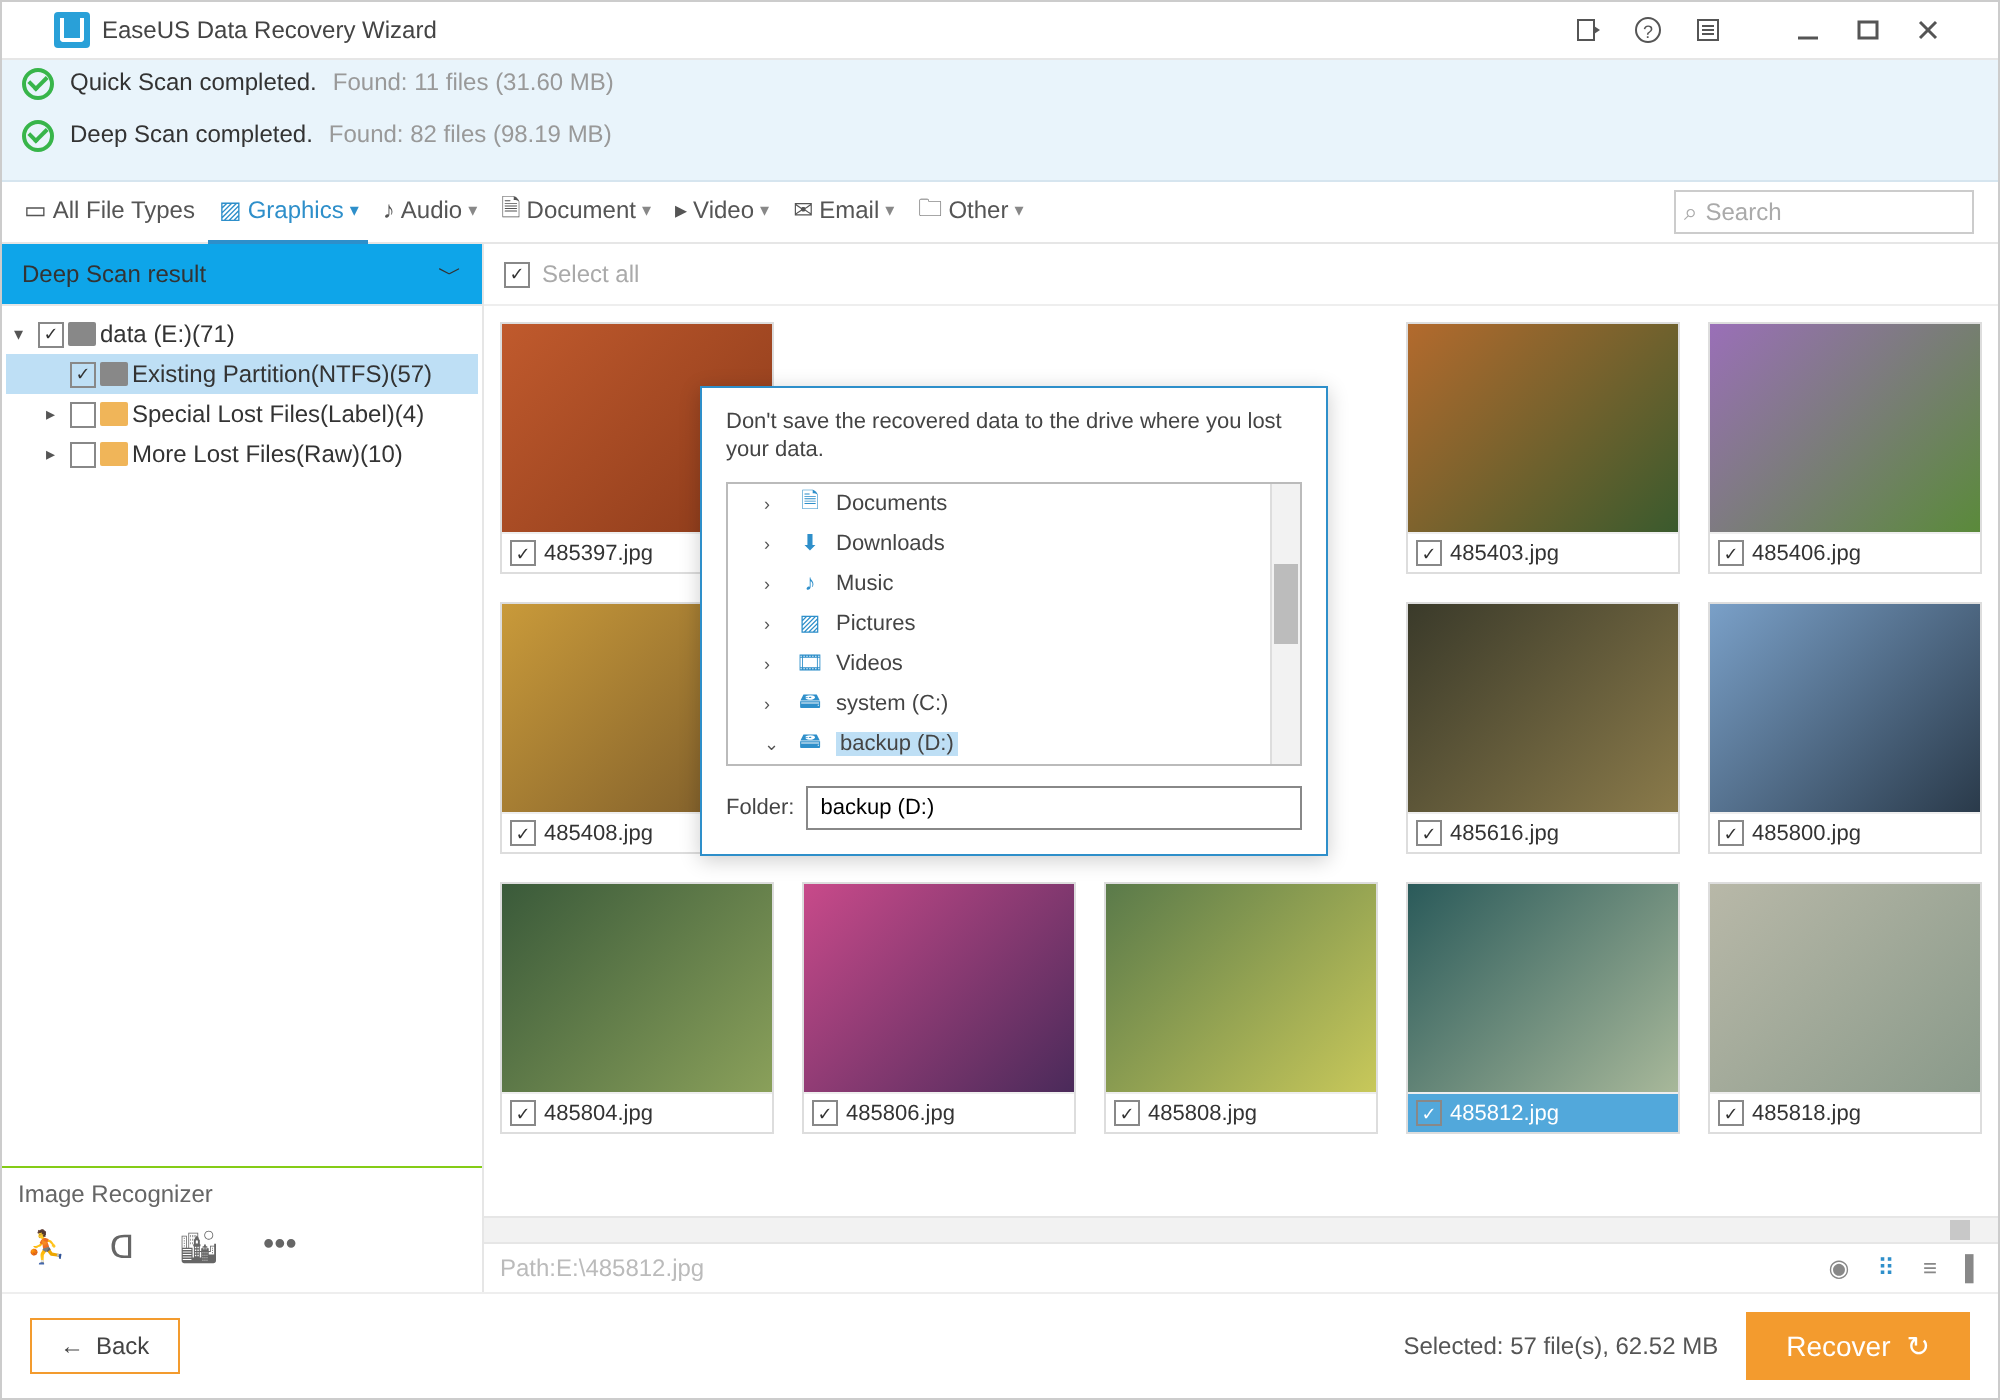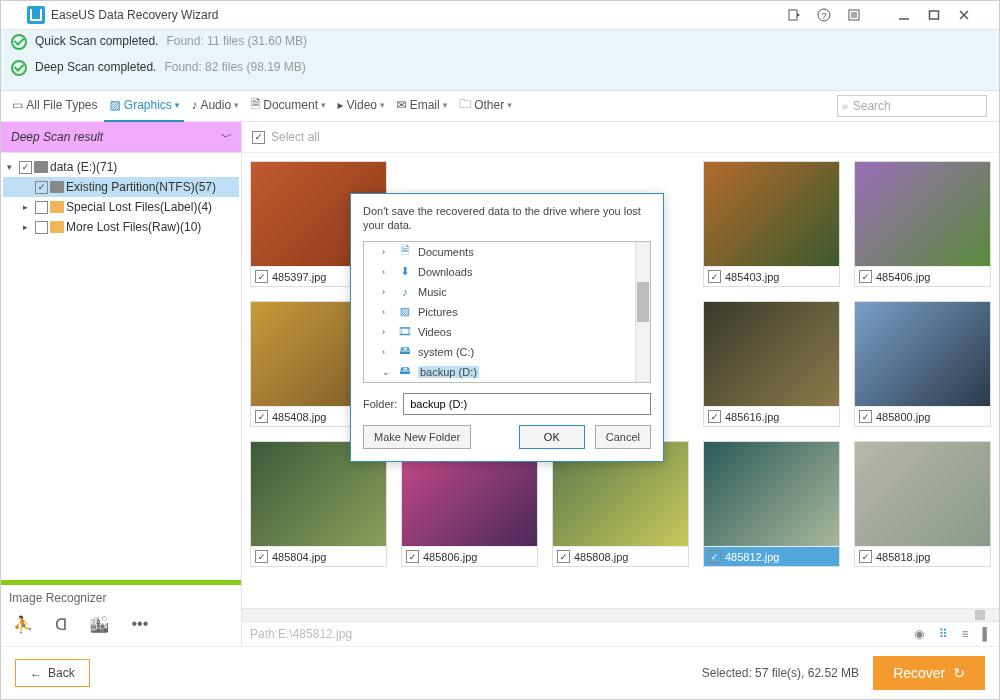--- a/index.html
+++ b/index.html
@@ -20,30 +20,30 @@
   .ft-item{display:flex;align-items:center;gap:3px;padding:0 5px;height:30px;color:#555;border-bottom:2px solid transparent;}
   .ft-item.active{color:#2e8fca;border-bottom-color:#2e8fca;}
   .ft-item .caret{font-size:9px;color:#2e8fca;}
   .ft-item .ico{font-size:12px;}
   .ft-right{flex:1;display:flex;justify-content:flex-end;align-items:center;}
   .searchbox{width:140px;height:20px;border:1px solid #ccc;display:flex;align-items:center;padding:0 4px;color:#aaa;gap:4px;margin-right:6px;}
   .body{flex:1;display:flex;min-height:0;}
   .sidepanel{width:240px;display:flex;flex-direction:column;border-right:1px solid #e6e6e6;}
   .panel-head{display:flex;align-items:center;justify-content:space-between;padding:0 10px;height:30px;border-bottom:1px solid #e6e6e6;}
   .panel-head.quick{background:#f2f2f2;}
-  .panel-head.deep{background:#f0abfc;font-style:italic;}
+  .panel-head.deep{background:#0ea5e9;}
   .tree{padding:4px 2px;flex:1;overflow:auto;}
   .tree-row{display:flex;align-items:center;gap:2px;height:20px;padding-left:4px;}
   .tree-row.sel{background:#bedff5;}
   .toggle{width:10px;font-size:9px;color:#555;}
   .chkbox{width:11px;height:11px;border:1px solid #888;display:inline-flex;align-items:center;justify-content:center;font-size:9px;color:#333;}
   .node-ico{width:14px;height:12px;background:#f0b559;border-radius:1px;display:inline-block;}
   .node-ico.drive{background:#888;}
   .tree-label{white-space:nowrap;}
-  .side-bottom{border-top:5px solid #84cc16;padding:6px 8px;}
+  .side-bottom{border-top:1px solid #84cc16;padding:6px 8px;}
   .recognizer-row{display:flex;gap:22px;padding:6px 4px;color:#666;font-size:16px;}
   .main{flex:1;display:flex;flex-direction:column;min-width:0;}
   .selectall-row{height:30px;display:flex;align-items:center;padding:0 10px;border-bottom:1px solid #eee;color:#aaa;gap:6px;}
   .thumbs-area{flex:1;overflow:auto;padding:8px;position:relative;}
   .thumbs-grid{display:grid;grid-template-columns:repeat(5,1fr);gap:14px 14px;}
   .thumb{border:1px solid #ddd;display:flex;flex-direction:column;}
   .thumb.sel .thumb-label{background:#52a8db;color:#fff;}
   .thumb-img{height:104px;background:linear-gradient(135deg,#6b8e23,#c0a060);}
   .thumb-label{display:flex;align-items:center;gap:4px;padding:3px 4px;font-size:11px;background:#fff;border-top:1px solid #eee;}
   .thumb-check{width:11px;height:11px;border:1px solid #888;display:inline-flex;align-items:center;justify-content:center;font-size:9px;}
@@ -383,26 +383,15 @@
             </div>
           </div>
         <div class="ft-vscroll">
             <div class="ft-vthumb"></div>
           </div>
       </div>
       <div class="folder-row">
         <span>Folder:</span>
         <input class="folder-input" value="backup (D:)" style="">
       </div>
-      <div class="dlg-btns">
-        <div class="dlg-btn">
-            <span>Make New Folder</span>
-          </div>
-        <div class="dlg-btn ok">
-            <span>OK</span>
-          </div>
-        <div class="dlg-btn">
-            <span>Cancel</span>
-          </div>
-      </div>
     </div>
   </div>
 </div>
 
 </body></html>

